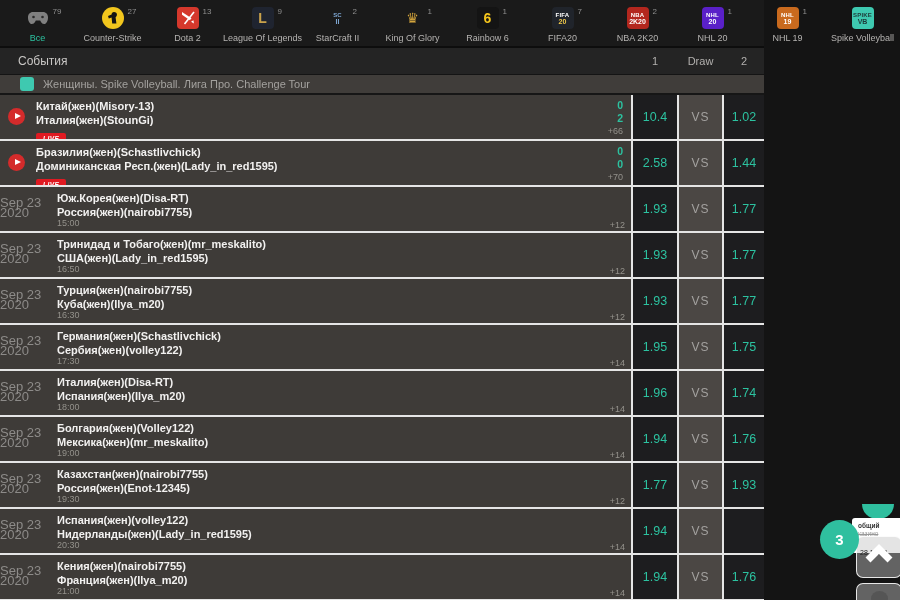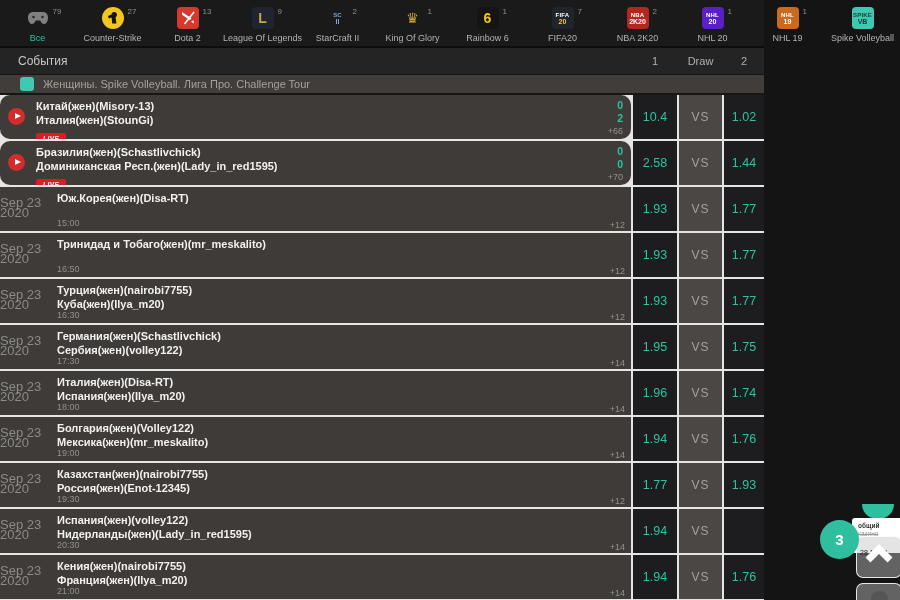--- a/index.html
+++ b/index.html
@@ -35,21 +35,21 @@
   .league-icon { width:14px; height:14px; border-radius:3px; background:#3ec9b0; color:#1e3a38;
                  font-size:4px; font-weight:bold; display:flex; align-items:center;
                  justify-content:center; margin-right:9px; }
   .league-title { font-size:11px; color:#a3a19e; }
 
   
   .row { display:grid; grid-template-columns:1fr 44px 43px 40px; gap:0 2px;
          height:44px; margin-bottom:2px; }
   .event-cell { position:relative; background:#3e3b38; padding:4px 0 0 57px;
                 overflow:hidden; cursor:pointer; }
-  .event-cell.live { padding-left:36px;border-radius:10px; }
+  .event-cell.live { padding-left:36px; }
   .team { display:block; font-size:11px; font-weight:bold; color:#f2f1f0;
           line-height:14px; white-space:nowrap; }
   .match-date { position:absolute; left:0; top:11px; width:50px; text-align:left;
                 font-size:13px; color:#8d8b89; line-height:10px; }
   .match-time { position:absolute; left:57px; bottom:3px; font-size:9px; color:#94928c; }
   .handicap { position:absolute; right:6px; bottom:1px; font-size:9px; color:#94928c; }
   .score-col { position:absolute; right:8px; top:4px; text-align:right; line-height:13px; }
   .score { display:block; font-size:10.5px; font-weight:bold; color:#2cc2a0; }
   .score-total { display:block; font-size:9px; color:#94928c; }
   .play-btn { position:absolute; left:8px; top:13px; width:17px; height:17px;
@@ -223,31 +223,33 @@
             <span class="score-total">+70</span>
           </span></div>
         <div class="odds-cell">2.58</div>
         <div class="vs-cell">VS</div>
         <div class="odds-cell">1.44</div>
       </div>
       <div class="row">
         <div class="event-cell">
           <span class="match-date"><span>Sep 23</span><br><span>2020</span></span>
           <span class="team">Юж.Корея(жен)(Disa-RT)</span>
+          <span class="team">Россия(жен)(nairobi7755)</span>
           <span class="match-time">15:00</span>
           <span class="handicap">+12</span>
         </div>
         <div class="odds-cell">1.93</div>
         <div class="vs-cell">VS</div>
         <div class="odds-cell">1.77</div>
       </div>
       <div class="row">
         <div class="event-cell">
           <span class="match-date"><span>Sep 23</span><br><span>2020</span></span>
           <span class="team">Тринидад и Тобаго(жен)(mr_meskalito)</span>
+          <span class="team">США(жен)(Lady_in_red1595)</span>
           <span class="match-time">16:50</span>
           <span class="handicap">+12</span>
         </div>
         <div class="odds-cell">1.93</div>
         <div class="vs-cell">VS</div>
         <div class="odds-cell">1.77</div>
       </div>
       <div class="row">
         <div class="event-cell">
           <span class="match-date"><span>Sep 23</span><br><span>2020</span></span>

